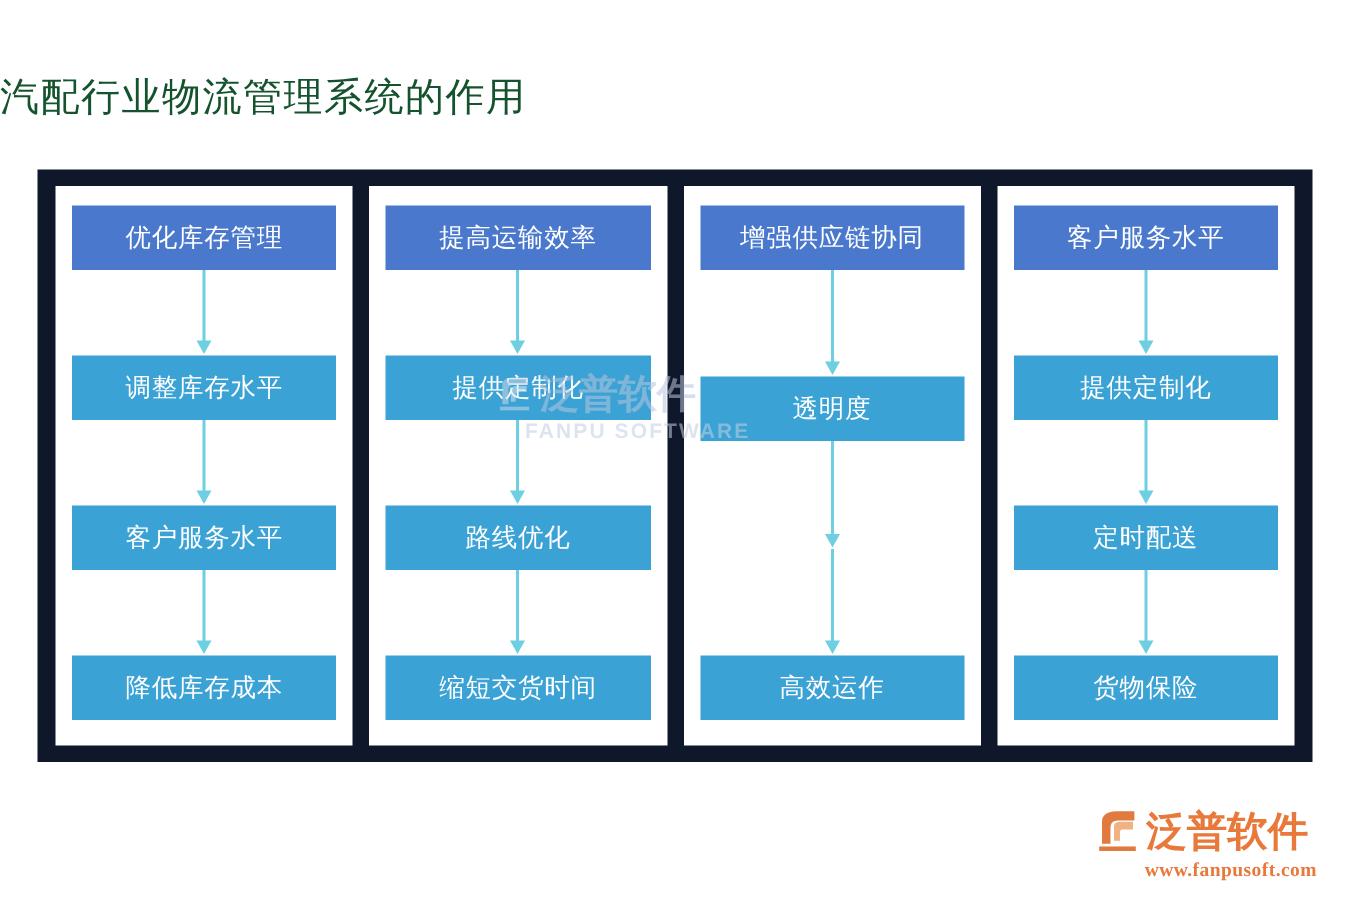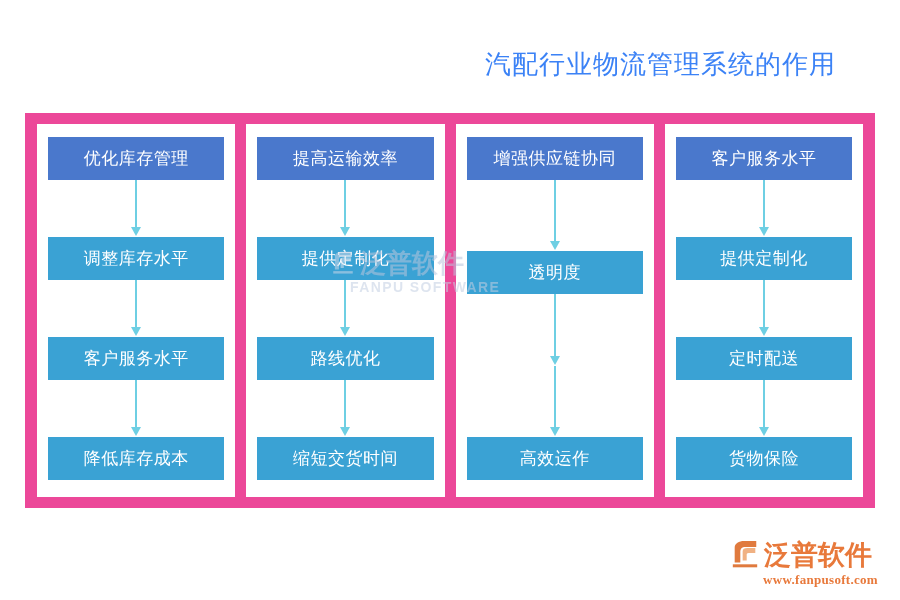--- a/index.html
+++ b/index.html
@@ -9,34 +9,34 @@
     font-family: "Liberation Sans", "DejaVu Sans", sans-serif;
     overflow: hidden;
   }
   .page { position: relative; width: 900px; height: 600px; background: #fff; }
 
   
   .page-title {
     position: absolute;
     left: 0; top: 47px;
     width: 836px;
-    text-align: right;
+    text-align: left;
     font-family: "DejaVu Serif", "Liberation Serif", serif;
     font-size: 26px;
     font-weight: 400;
     letter-spacing: 1px;
-    color: #3b82f6;
+    color: #14532d;
   }
 
   
   .board {
     position: absolute;
     left: 25px; top: 113px;
     width: 850px; height: 395px;
-    background: #ec4899;
+    background: #0f172a;
     padding: 11px 12px;
     display: flex;
     gap: 11px;
   }
 
   
   .watermark {
     position: absolute;
     left: 330px; top: 250px;
     width: 190px; height: 56px;

